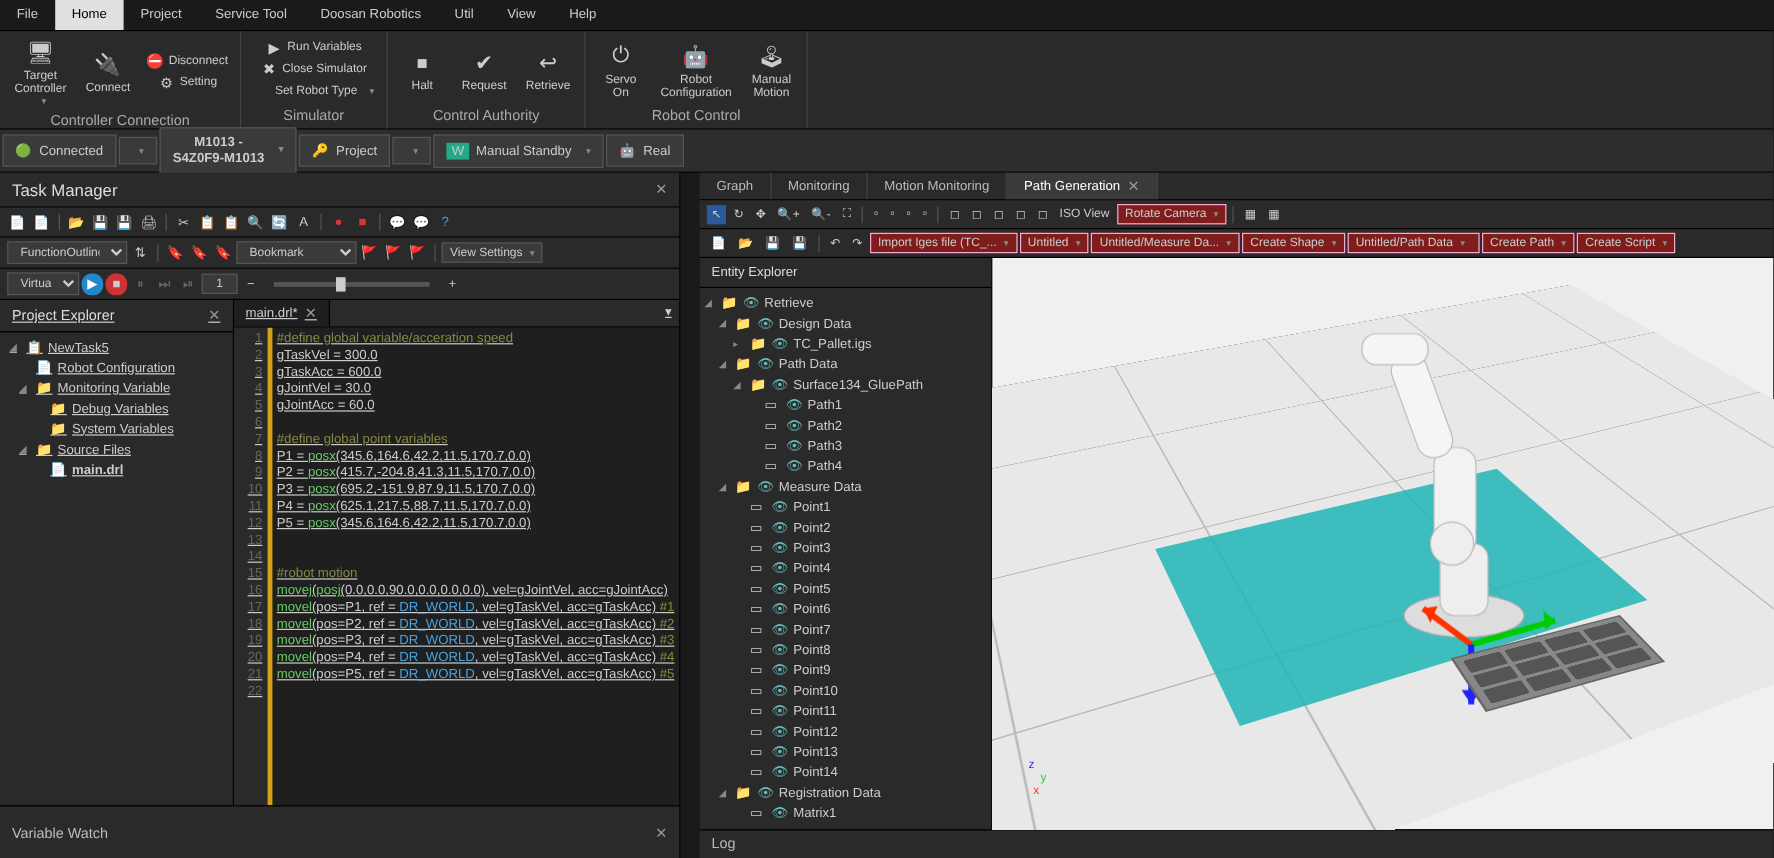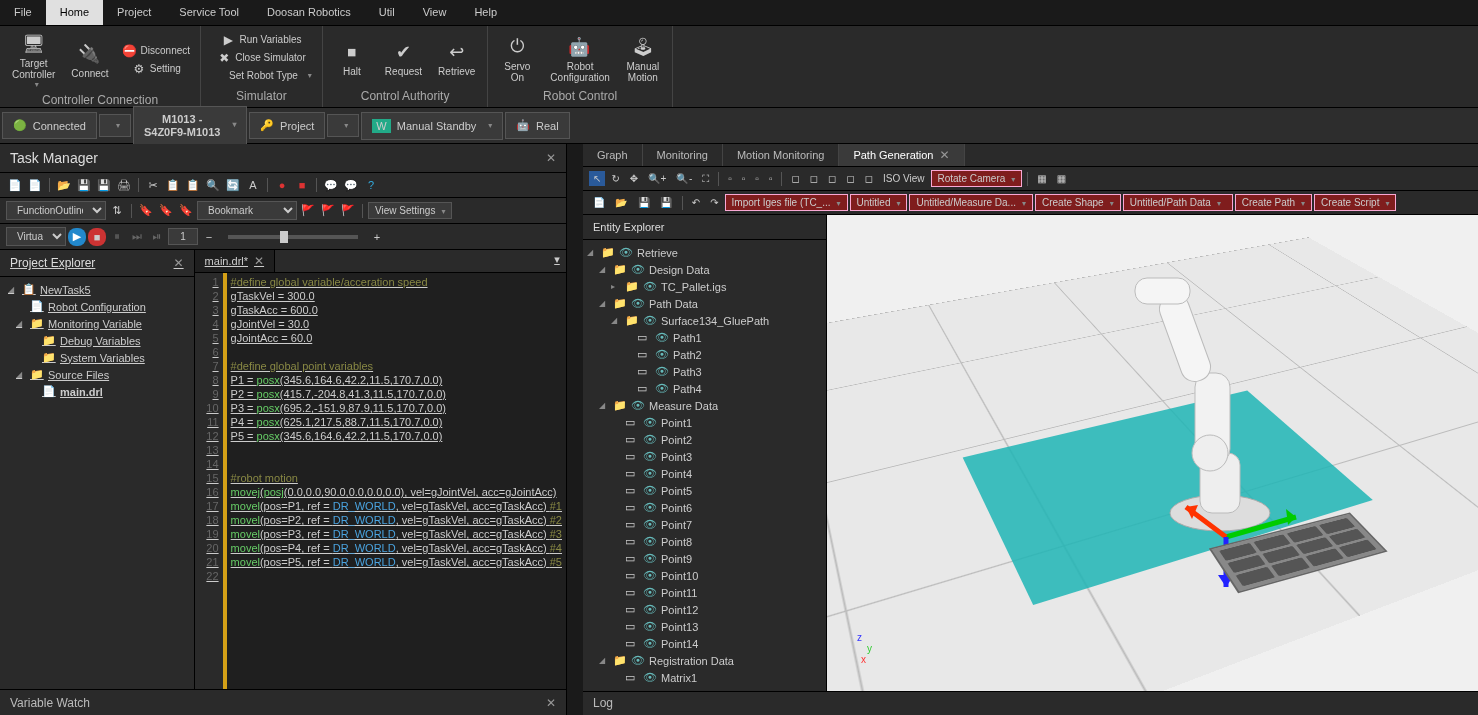--- a/index.html
+++ b/index.html
@@ -60,21 +60,21 @@
   transform-origin:center center;
 }
 .plane { position:absolute; left:25%; top:30%; width:340px; height:240px; background:#1fb5b5; opacity:.85; transform:perspective(800px) rotateX(55deg) rotateZ(-25deg); }
 .robot { position:absolute; left:42%; top:8%; width:220px; height:300px; }
 .box { position:absolute; left:60%; top:62%; width:160px; height:80px; background:#888; border:2px solid #666; transform:perspective(800px) rotateX(55deg) rotateZ(-25deg); display:grid; grid-template-columns:repeat(4,1fr); grid-template-rows:repeat(3,1fr); gap:4px; padding:6px; }
 .box div { background:#555; border-radius:2px; }
 .axes { position:absolute; left:30px; bottom:26px; font-size:10px; }
 .axes .z{color:#33f;} .axes .y{color:#3c3;} .axes .x{color:#f33;}
 .arrow { position:absolute; }
 .log { height:24px; background:#2a2a2a; border-top:1px solid #000; padding:4px 10px; color:#bbb; font-size:12px; }
-.varwatch { height:26px; background:#2a2a2a; border-top:1px solid #000; display:flex; align-items:center; justify-content:space-between; padding:4px 10px; color:#bbb; font-size:12px; }
+.varwatch { height:44px; background:#2a2a2a; border-top:1px solid #000; display:flex; align-items:center; justify-content:space-between; padding:4px 10px; color:#bbb; font-size:12px; }
 .folder-icon { color:#d4a017; }
 .eye { color:#6bb; }
 .slider { flex:0 0 130px; height:4px; background:#555; position:relative; margin:0 8px; }
 .slider .thumb { position:absolute; top:-4px; left:40%; width:8px; height:12px; background:#ccc; }
 </style>
 </head>
 <body>
 
 <div class="menubar" id="menubar">
     <div class="mi">File</div>

